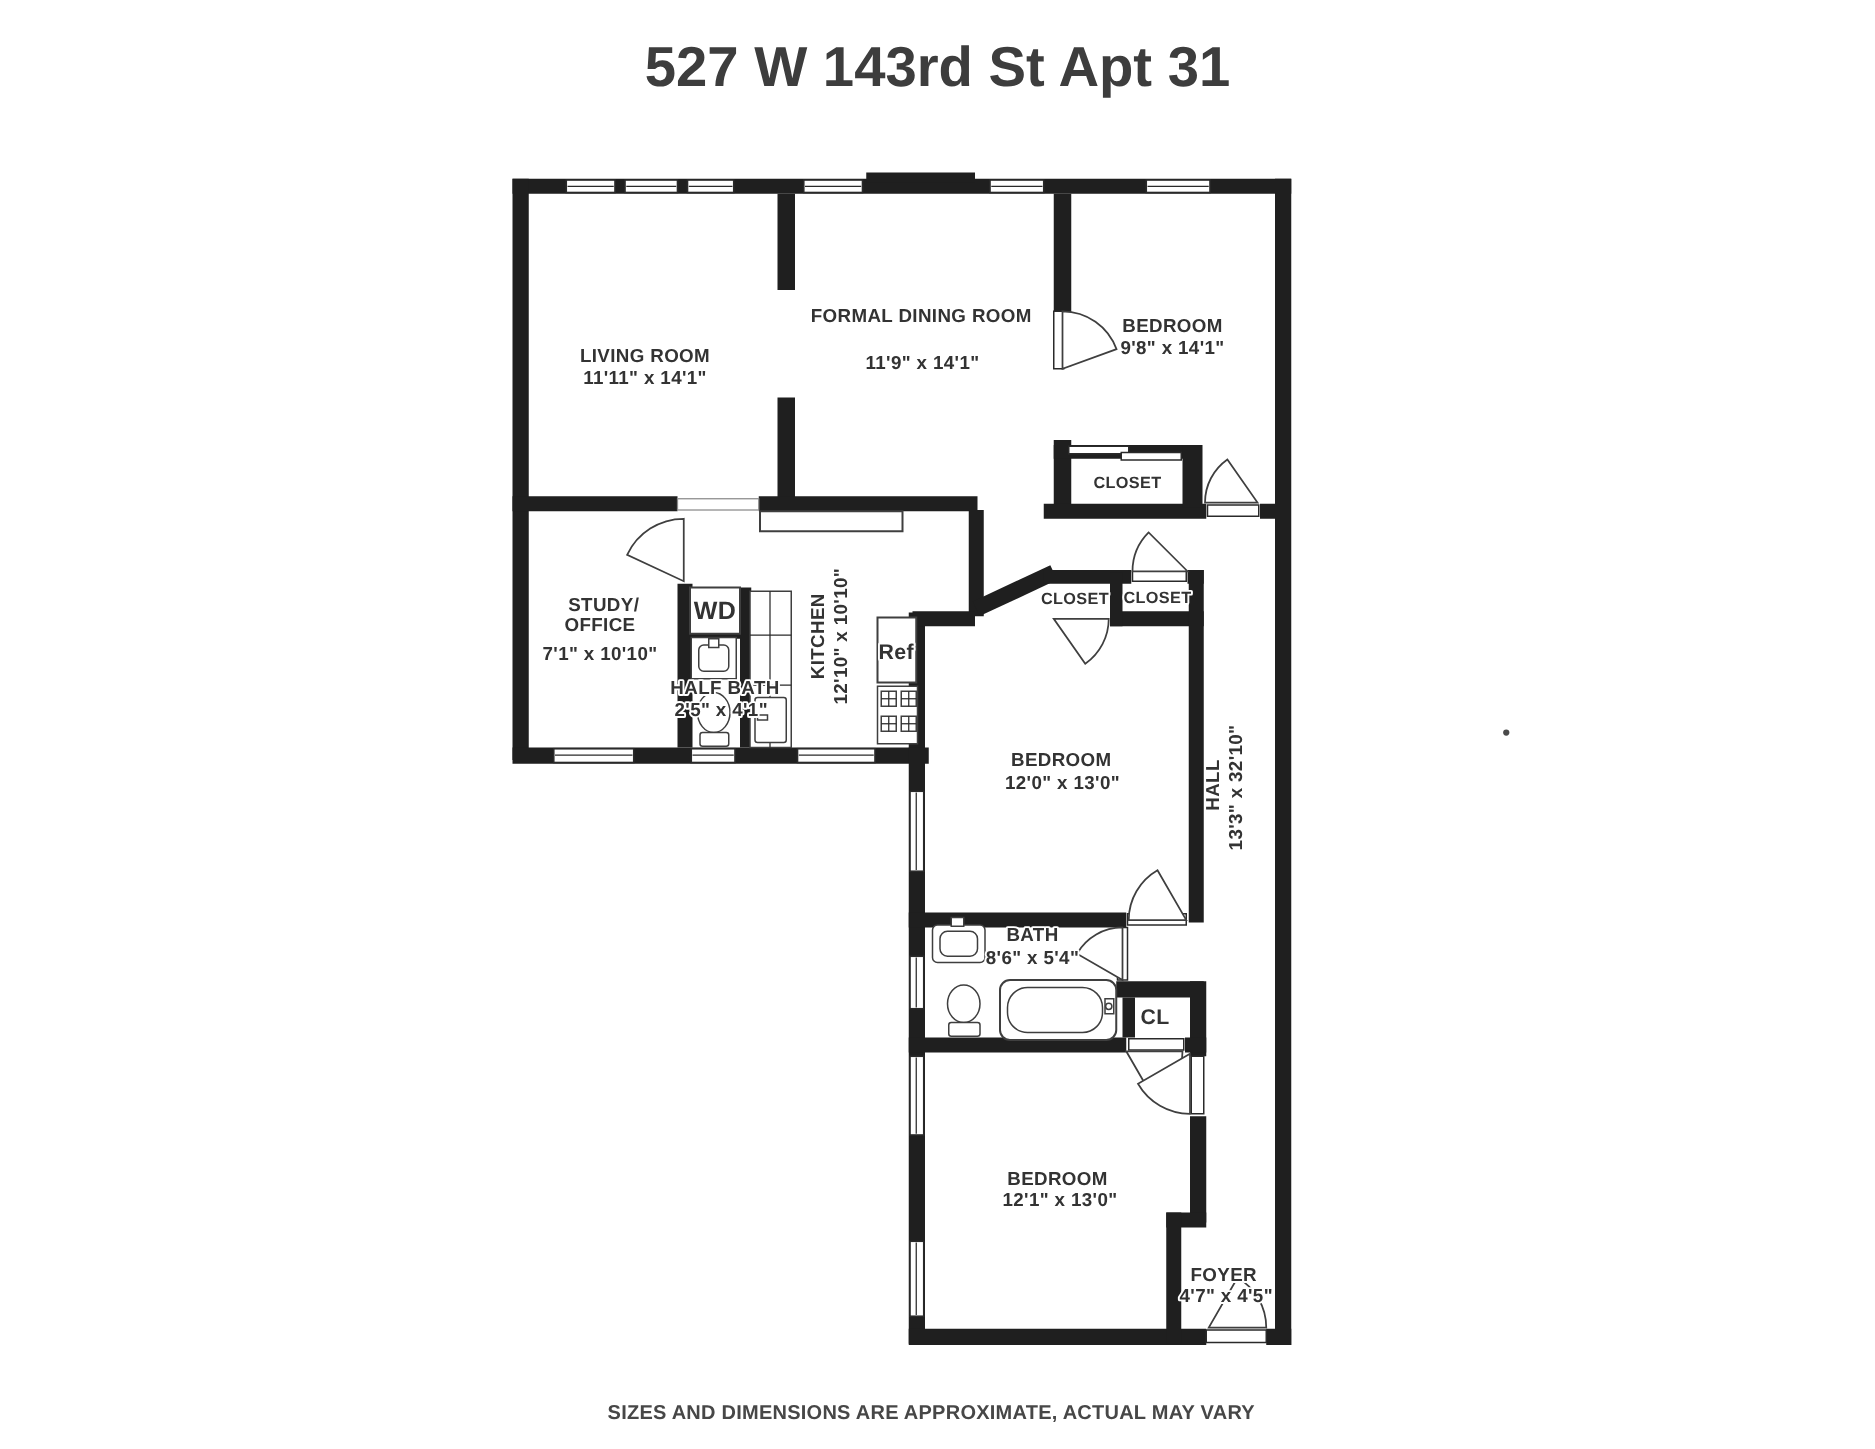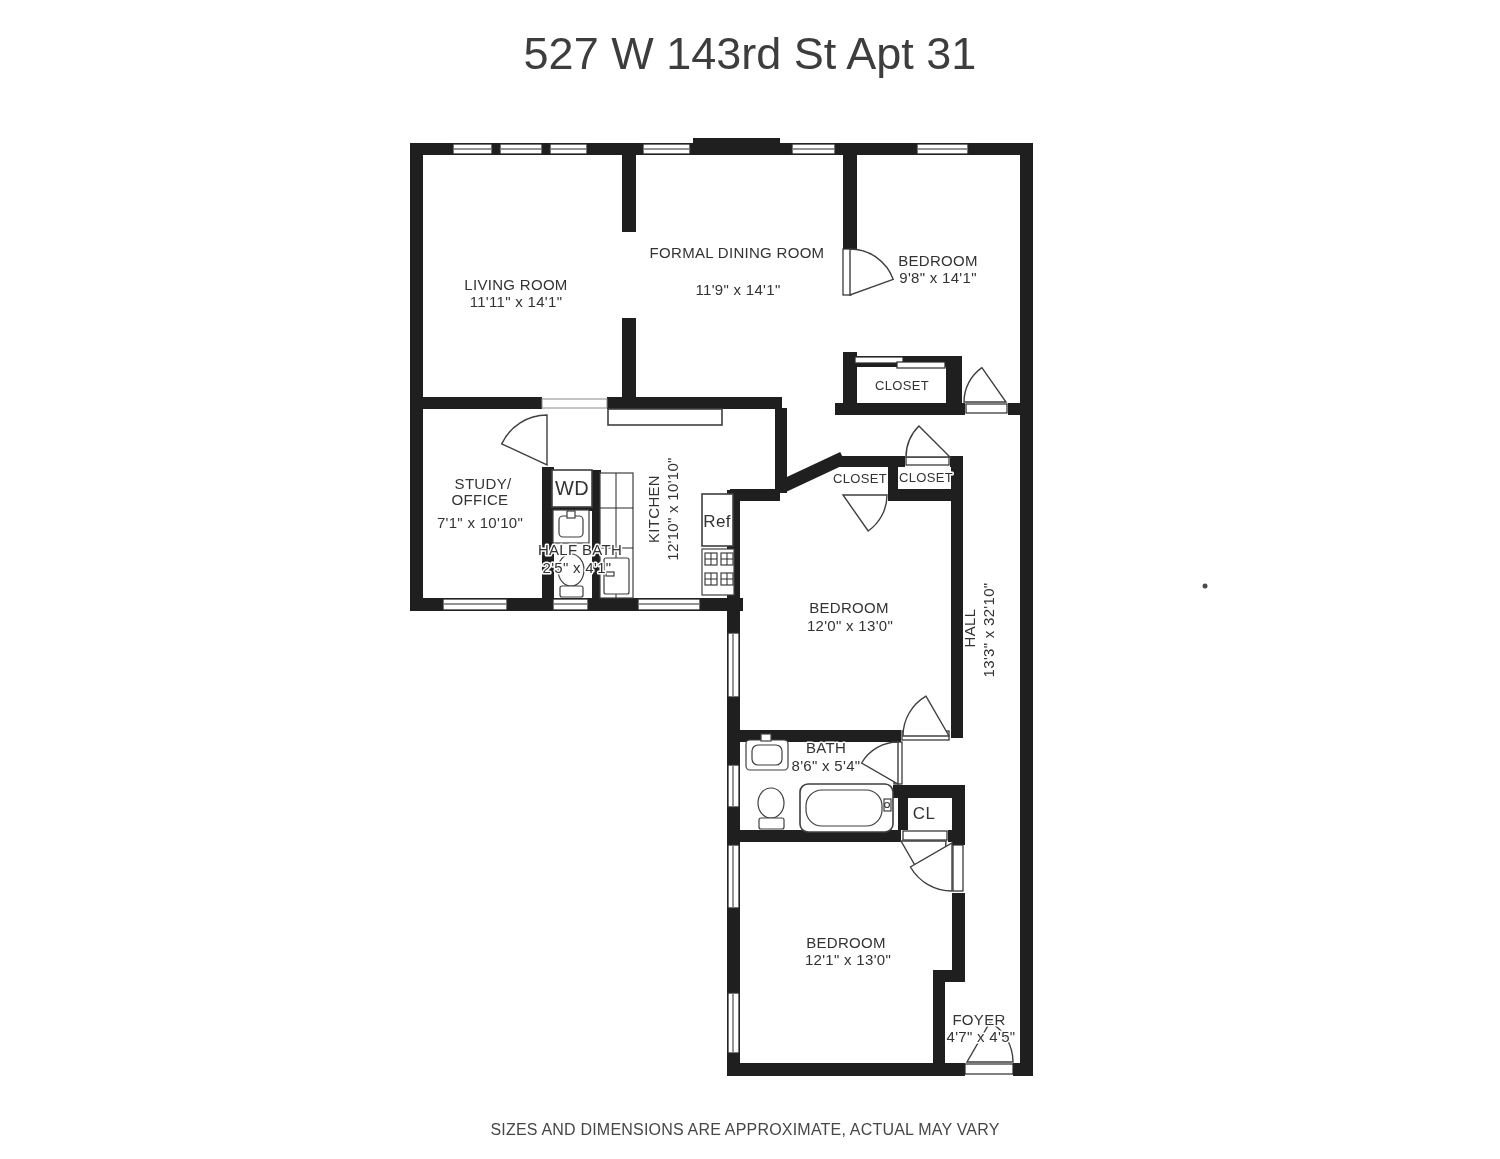--- a/index.html
+++ b/index.html
@@ -1,16 +1,16 @@
 <!DOCTYPE html>
 <html style="--wall: #1f1f1f; --line: #3f3f3f; --text: #333333; --bg: #ffffff;"><head>
 <meta charset="utf-8">
 <style>
   html,body{margin:0;padding:0;background:#fff;}
-  .page{width:1500px;height:1159px;background:var(--bg,#fff);position:relative;margin:0 auto;}
+  .page{width:1500px;height:1159px;background:var(--bg,#fff);position:relative;margin:0 auto;font-weight:bold;}
   svg{display:block;}
   .wall{fill:var(--wall,#1f1f1f);stroke:none;}
   .diag{stroke:var(--wall,#1f1f1f);stroke-width:13;}
   .fx{fill:#ffffff;stroke:var(--line,#3f3f3f);stroke-width:1.6;}
   .fx2{fill:#ffffff;stroke:var(--line,#3f3f3f);stroke-width:1.2;}
   .door{fill:#ffffff;stroke:var(--line,#3f3f3f);stroke-width:1.4;}
   .panel{fill:#ffffff;stroke:#2a2a2a;stroke-width:1.2;}
   .win{fill:#ffffff;stroke:#2a2a2a;stroke-width:1.3;}
   .winline{stroke:#2a2a2a;stroke-width:1;}
   .thr{fill:#ffffff;stroke:#8a8a8a;stroke-width:1;}

